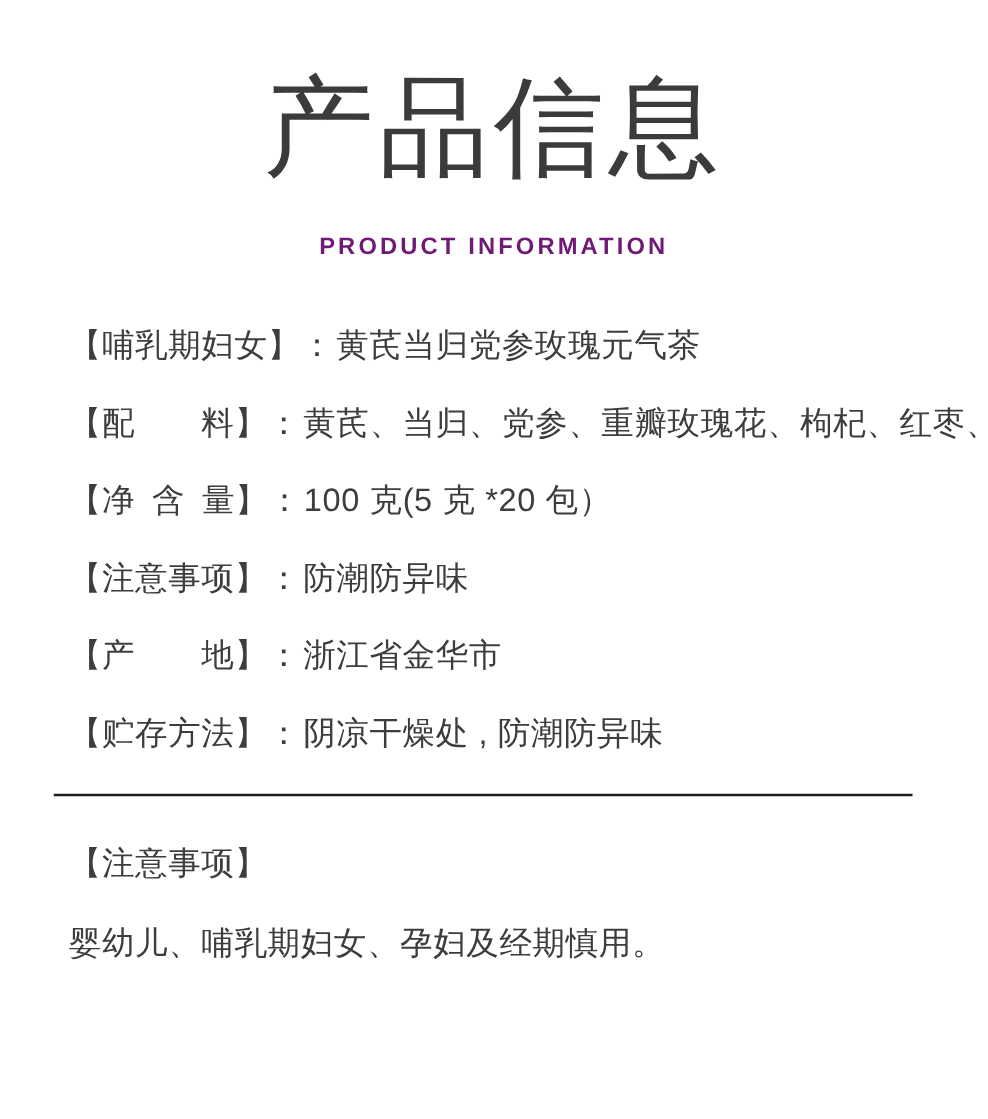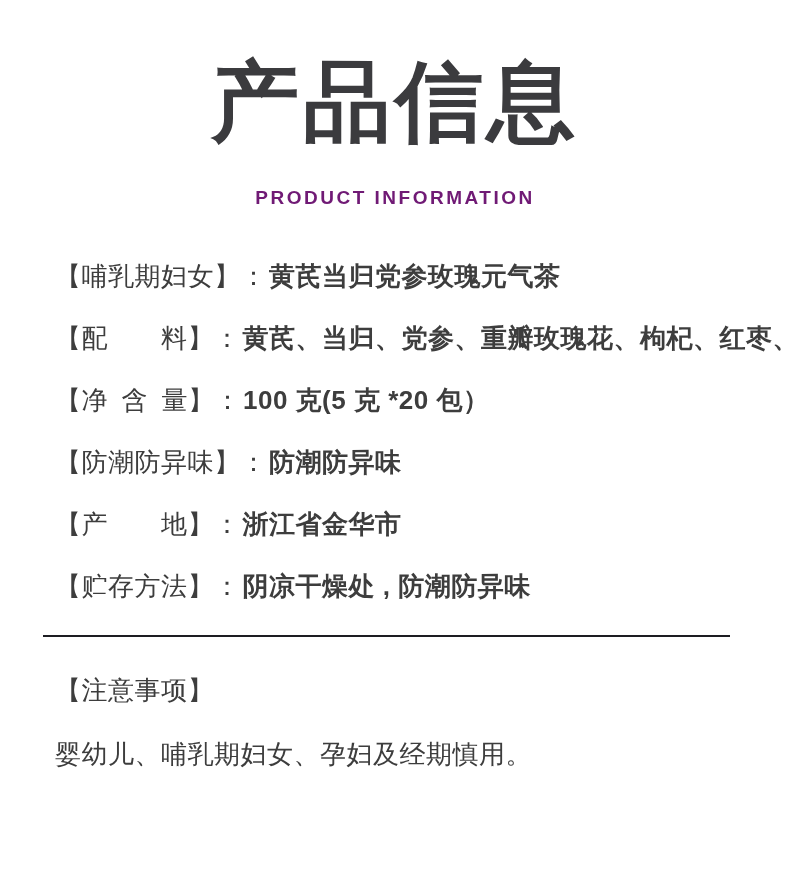--- a/index.html
+++ b/index.html
@@ -17,21 +17,21 @@
   .page {
     width: 790px;
     height: 895px;
     background: #ffffff;
   }
   .title {
     padding-top: 58px;
     text-align: center;
     font-size: 88px;
     line-height: 1;
-    font-weight: 700;
+    font-weight: 400;
     letter-spacing: 4px;
     color: #3b3b3e;
     white-space: nowrap;
   }
   .subtitle {
     margin-top: 42px;
     text-align: center;
     font-size: 19px;
     line-height: 1;
     font-weight: 700;
@@ -51,21 +51,20 @@
     white-space: nowrap;
     color: #3d3d3d;
   }
   .spec-label {
     flex: none;
     letter-spacing: 0.5px;
   }
   .spec-value {
     margin-left: 2px;
     letter-spacing: 0.5px;
-    font-weight: bold;
   }
   .divider {
     border: none;
     border-top: 2px solid #1d1d22;
     margin: 3px 60px 0 43px;
     height: 0;
   }
   .notice-heading {
     margin: 40px 0 0 55px;
     font-size: 26px;
@@ -98,21 +97,21 @@
     </div>
     <div class="spec-row">
       <span class="spec-label">【配　　料】：</span>
       <span class="spec-value">黄芪、当归、党参、重瓣玫瑰花、枸杞、红枣、桂圆</span>
     </div>
     <div class="spec-row">
       <span class="spec-label">【净 含 量】：</span>
       <span class="spec-value">100 克(5 克 *20 包）</span>
     </div>
     <div class="spec-row">
-      <span class="spec-label">【防潮防异味】：</span>
+      <span class="spec-label">【注意事项】：</span>
       <span class="spec-value">防潮防异味</span>
     </div>
     <div class="spec-row">
       <span class="spec-label">【产　　地】：</span>
       <span class="spec-value">浙江省金华市</span>
     </div>
     <div class="spec-row">
       <span class="spec-label">【贮存方法】：</span>
       <span class="spec-value">阴凉干燥处 , 防潮防异味</span>
     </div>

